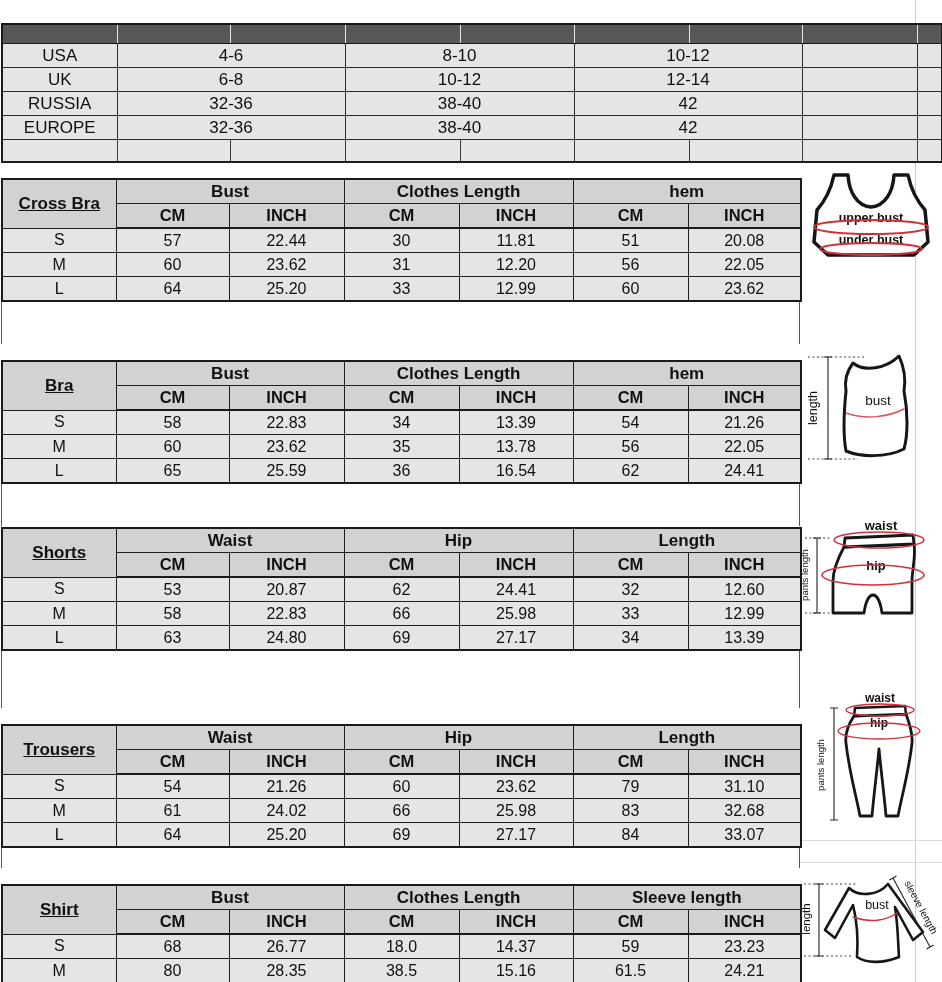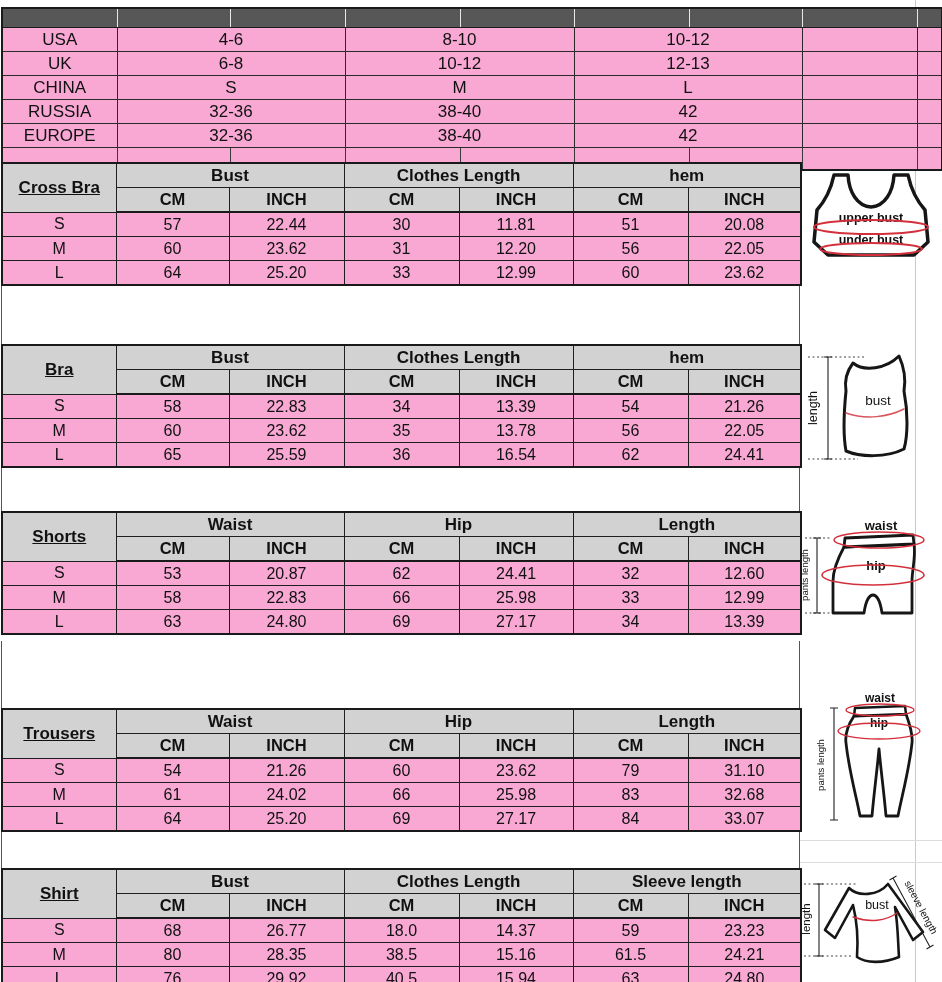--- a/index.html
+++ b/index.html
@@ -1,18 +1,18 @@
 <!DOCTYPE html>
 <html><head>
 <meta charset="utf-8">
 <style>
   html,body{margin:0;padding:0;background:#fff;}
   .canvas{position:relative;width:942px;height:982px;background:#fff;overflow:hidden;
           font-family:"Liberation Sans",sans-serif;color:#111;}
-  table{border-collapse:collapse;table-layout:fixed;position:absolute;background:#f9a8d4;}
+  table{border-collapse:collapse;table-layout:fixed;position:absolute;background:#e5e5e5;margin-top:16px;}
   td{padding:0;text-align:center;vertical-align:middle;overflow:hidden;white-space:nowrap;}
 
   
   .top{left:1px;top:7px;width:940px;border:2px solid #1a1a1a;font-size:17px;}
   .top td{border:1px solid #2a2a2a;height:23px;}
   .top tr.dark td{background:#575757;border:1px solid #e8e8e8;border-bottom:1px solid #1a1a1a;height:18px;}
   .top tr.spacer td{height:21px;border:1px solid #3a3a3a;}
 
   
   .sec{left:1px;width:799px;border:2px solid #1a1a1a;font-size:16px;}
@@ -80,29 +80,21 @@
         <td colspan="2">4-6</td>
         <td colspan="2">8-10</td>
         <td colspan="2">10-12</td>
         <td></td>
           <td></td>
       </tr>
       <tr>
         <td>UK</td>
         <td colspan="2">6-8</td>
         <td colspan="2">10-12</td>
-        <td colspan="2">12-13</td>
-        <td></td>
-          <td></td>
-      </tr>
-      <tr>
-        <td>CHINA</td>
-        <td colspan="2">S</td>
-        <td colspan="2">M</td>
-        <td colspan="2">L</td>
+        <td colspan="2">12-14</td>
         <td></td>
           <td></td>
       </tr>
       <tr>
         <td>RUSSIA</td>
         <td colspan="2">32-36</td>
         <td colspan="2">38-40</td>
         <td colspan="2">42</td>
         <td></td>
           <td></td>

